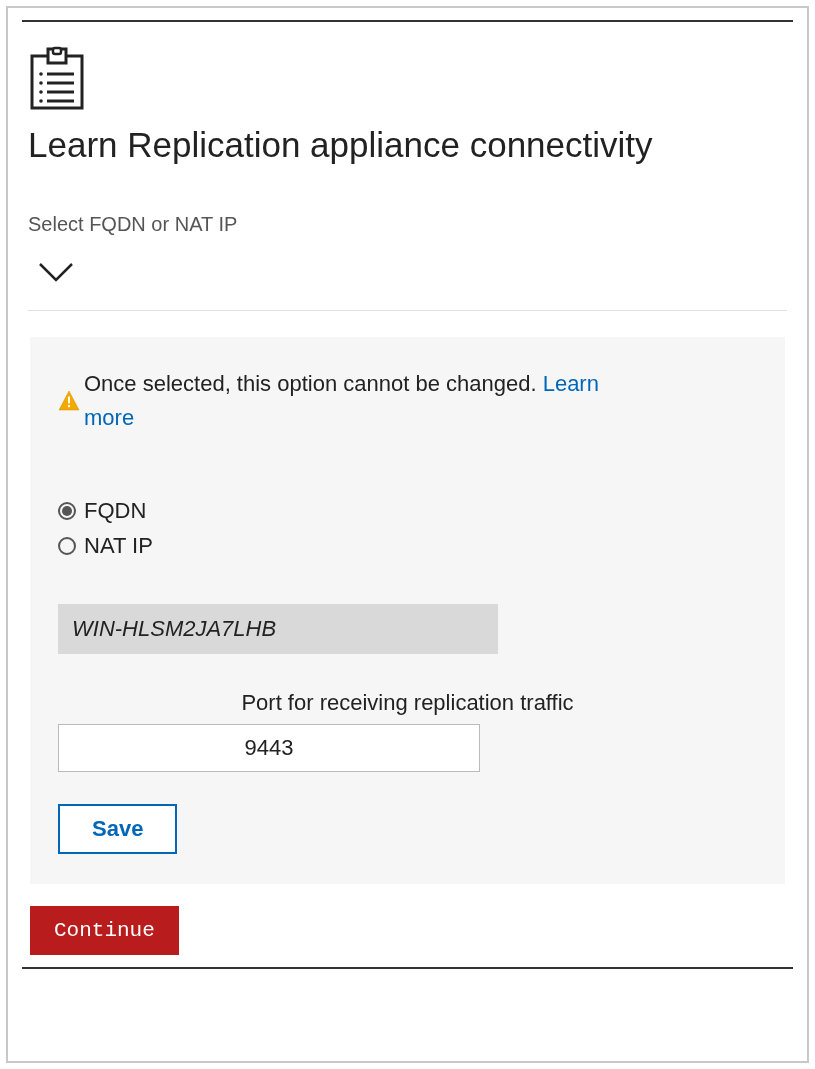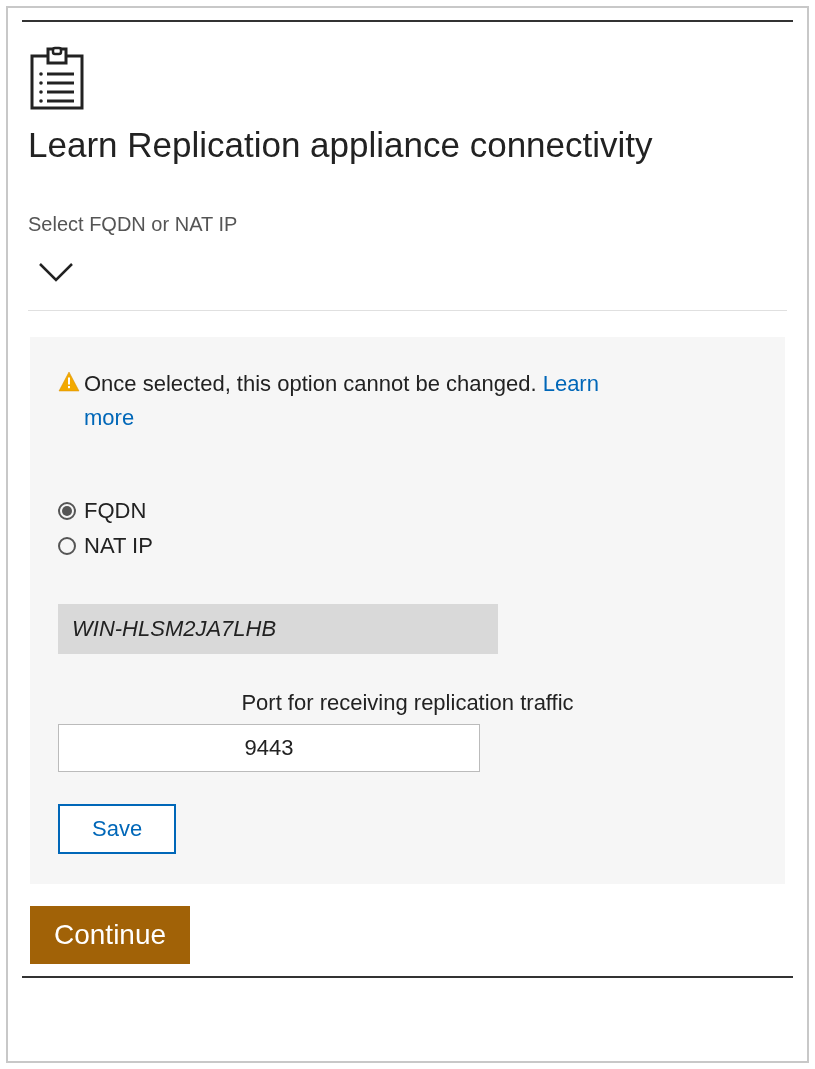--- a/index.html
+++ b/index.html
@@ -50,21 +50,21 @@
       border-top: 1px solid #e0e0e0;
       margin: 0 20px;
     }
     .panel {
       background: #f6f6f6;
       margin: 26px 22px 22px 22px;
       padding: 30px 28px 30px 28px;
     }
     .warning-row {
       display: flex;
-      align-items: flex-start;
+      align-items: center;
       gap: 4px;
       max-width: 560px;
       margin-bottom: 58px;
     }
     .warning-icon {
       flex-shrink: 0;
       margin-top: 4px;
     }
     .warning-text {
       font-size: 22px;
@@ -133,28 +133,29 @@
       text-align: center;
     }
     .save-button {
       border: 2px solid #0067b8;
       background: #fff;
       color: #0067b8;
       font-size: 22px;
       padding: 10px 32px;
       font-family: inherit;
       cursor: pointer;
+      font-weight: bold;
     }
     .continue-button {
-      background: #a16207;
+      background: #b91c1c;
       color: #fff;
       border: none;
-      font-size: 28px;
+      font-size: 21px;
       padding: 13px 24px;
-      font-family: Liberation Sans, sans-serif;
+      font-family: Liberation Mono, monospace;
       cursor: pointer;
       margin: 0 0 0 22px;
     }
     .bottomline {
       border-top: 2px solid #333;
       margin: 12px 14px 0 14px;
     }
   </style>
 </head>
 <body>

